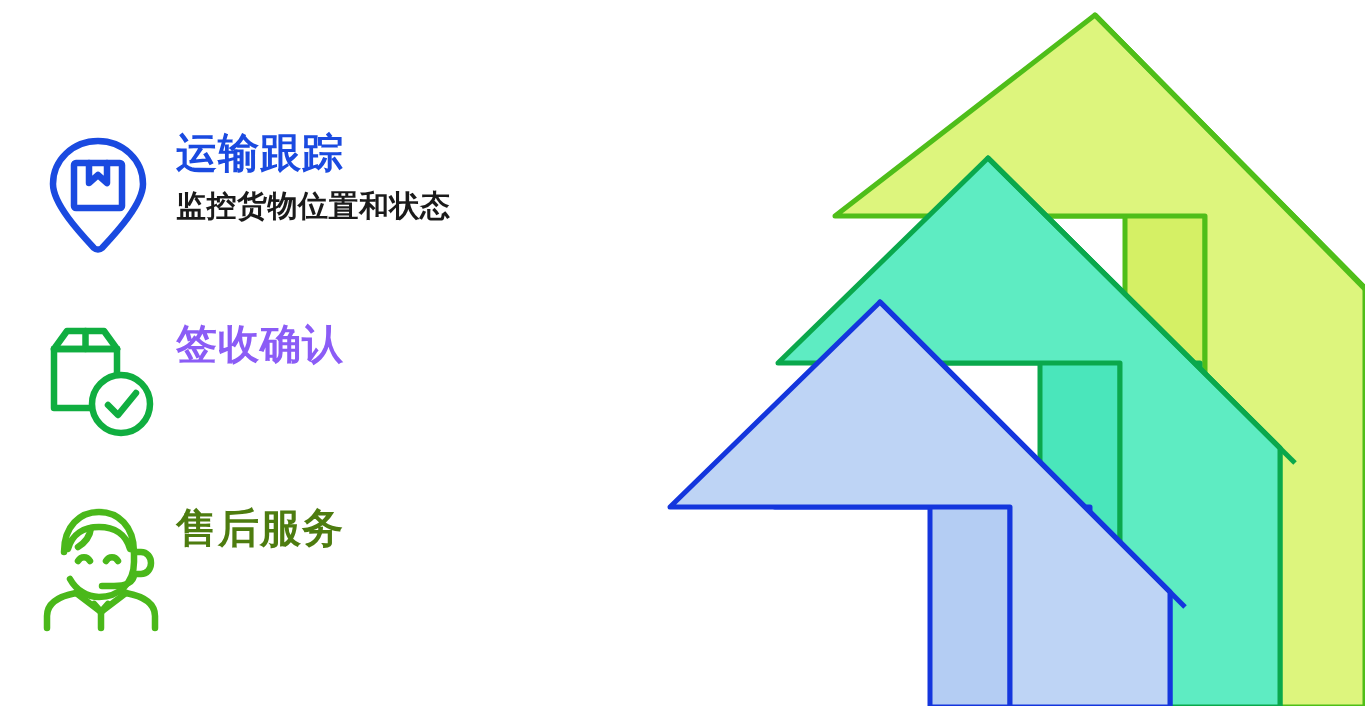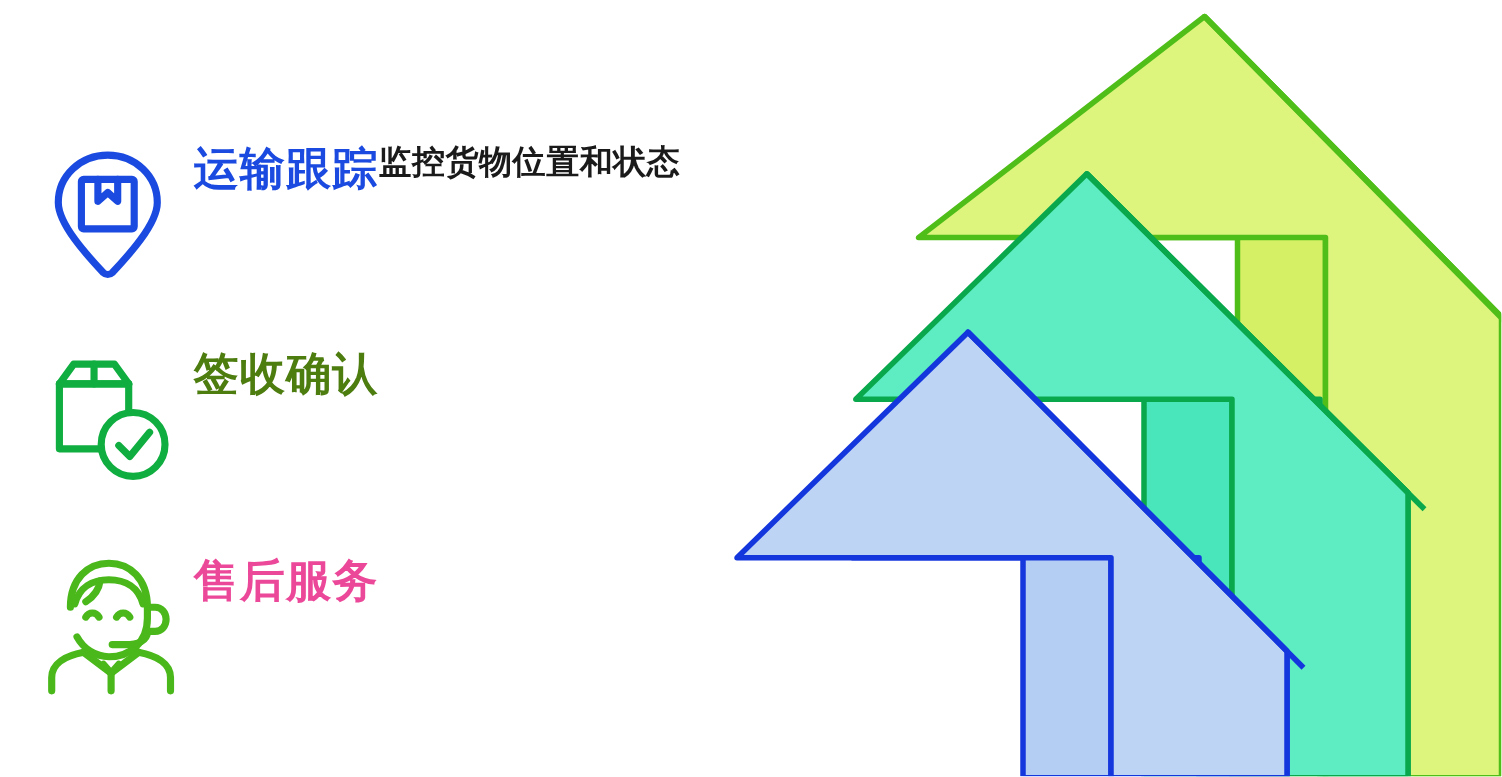--- a/index.html
+++ b/index.html
@@ -48,42 +48,42 @@
   .feature-icon svg {
     display: block;
     width: 100%;
     height: 100%;
     overflow: visible;
   }
 
   .feature-text {
     padding-left: 16px;
     display: flex;
-    flex-direction: row;
+    flex-direction: column;
   }
   .feature-title {
     font-size: 41px;
     font-weight: 700;
     letter-spacing: 1px;
     line-height: 1.08;
     margin: 0 0 14px 0;
     white-space: nowrap;
   }
   .feature-desc {
     font-size: 30px;
     font-weight: 700;
     color: #1a1a1a;
     line-height: 1.1;
     letter-spacing: 0.5px;
     margin: 0;
     white-space: nowrap;
   }
   .item-0 .feature-title { color: #1a4ae0; }
-  .item-1 .feature-title { color: #4d7c0f; font-family: Liberation Mono, monospace; }
-  .item-2 .feature-title { color: #ec4899; }
+  .item-1 .feature-title { color: #8b5cf6; }
+  .item-2 .feature-title { color: #4d7c0f; }
 
   .item-1 .feature-text { padding-top: 4px; }
   .item-2 .feature-text { padding-top: 6px; }
 
   
   #arrow-graphic {
     position: absolute;
     left: 640px;
     top: 0;
     width: 725px;

